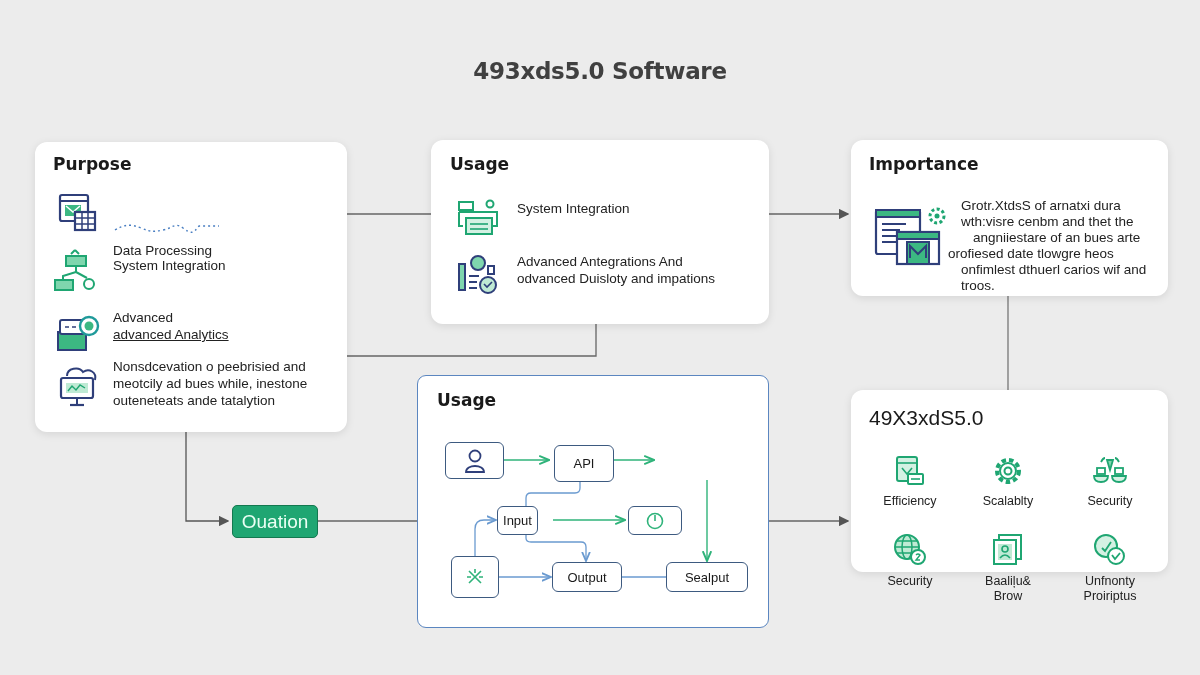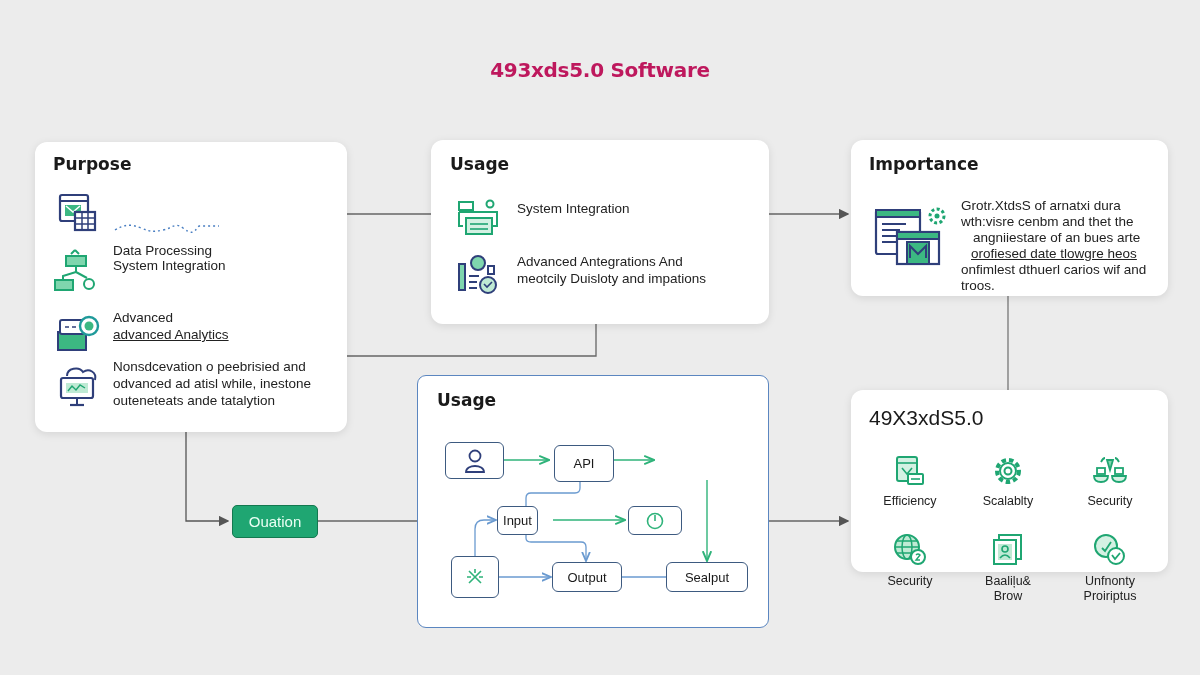--- a/index.html
+++ b/index.html
@@ -1,24 +1,24 @@
 <!DOCTYPE html>
 <html><head>
 <meta charset="utf-8">
 <style>
   * { box-sizing: border-box; margin: 0; padding: 0; }
   body { width: 1200px; height: 675px; background: #ececec; font-family: "Liberation Sans", "DejaVu Sans", sans-serif; color: #1c1c1c; position: relative; overflow: hidden; }
-  .title { position: absolute; top: 58px; left: 0; width: 1200px; text-align: center; font-family: "DejaVu Sans", sans-serif; font-weight: bold; font-size: 20px; letter-spacing: -0.3px; color: #be185d; }
+  .title { position: absolute; top: 58px; left: 0; width: 1200px; text-align: center; font-family: "DejaVu Sans", sans-serif; font-weight: bold; font-size: 23px; letter-spacing: -0.3px; color: #404040; }
   .card { position: absolute; background: #fff; border-radius: 12px; box-shadow: 0 2px 8px rgba(0,0,0,0.10); }
   .card h2 { font-family: "DejaVu Sans", sans-serif; font-weight: bold; font-size: 17px; color: #1a1a1a; position: absolute; }
   .t { position: absolute; font-size: 13.5px; color: #222; line-height: 17px; }
   svg.conn { position: absolute; left: 0; top: 0; width: 1200px; height: 675px; pointer-events: none; }
   .ico { position: absolute; }
   .node { position: absolute; background: #fff; border: 1.5px solid #3d5a80; border-radius: 6px; display: flex; align-items: center; justify-content: center; text-align: center; font-size: 13px; color: #1a1a1a; line-height: 15px; }
-  .btn-q { position: absolute; left: 232px; top: 505px; width: 86px; height: 33px; background: #1fa672; border: 1.5px solid #13784f; border-radius: 5px; color: #eafff4; font-size: 15px; display: flex; align-items: center; justify-content: center; }
+  .btn-q { position: absolute; left: 232px; top: 505px; width: 86px; height: 33px; background: #1fa672; border: 1.5px solid #13784f; border-radius: 5px; color: #eafff4; font-size: 19px; display: flex; align-items: center; justify-content: center; }
   .feat { position: absolute; width: 100px; text-align: center; font-size: 12.5px; color: #222; line-height: 15px; }
   .feat svg { display: block; margin: 0 auto 6px auto; }
 </style>
 </head>
 <body>
 
 <svg class="conn" viewBox="0 0 1200 675">
   <defs>
     <marker id="ah" markerWidth="8" markerHeight="8" refX="7" refY="4" orient="auto">
         <path d="M0,0 L8,4 L0,8 z" fill="#555"></path>
@@ -71,21 +71,21 @@
   <span class="t" style="left:78px;top:184px;text-decoration:underline;">advanced Analytics</span>
   <svg class="ico" style="left:22px;top:222px" width="46" height="46" viewBox="0 0 46 46">
     <path d="M10 12 C10 4,22 2,26 8 C32 4,40 8,38 16" stroke="#2f3f7a" stroke-width="2" fill="none"></path>
     <rect x="4" y="14" width="32" height="20" rx="2" fill="#fff" stroke="#2f3f7a" stroke-width="2.2"></rect>
     <rect x="9" y="19" width="22" height="10" fill="#bfead4"></rect>
     <path d="M11 27 L15 22 L19 26 L23 21 L28 24" stroke="#1fa672" stroke-width="1.4" fill="none"></path>
     <line x1="20" y1="34" x2="20" y2="40" stroke="#2f3f7a" stroke-width="2"></line>
       <line x1="13" y1="41" x2="27" y2="41" stroke="#2f3f7a" stroke-width="2.2"></line>
   </svg>
   <span class="t" style="left:78px;top:216px;">Nonsdcevation o peebrisied and</span>
-  <span class="t" style="left:78px;top:233px;">odvanced ad atisl while, inestone</span>
+  <span class="t" style="left:78px;top:233px;">meotcily ad bues while, inestone</span>
   <span class="t" style="left:78px;top:250px;">outeneteats ande tatalytion</span>
 </div>
 
 <div class="card" style="left:431px;top:140px;width:338px;height:184px;">
   <h2 style="left:19px;top:14px;">Usage</h2>
   <svg class="ico" style="left:25px;top:58px" width="48" height="40" viewBox="0 0 48 40">
     <rect x="3" y="4" width="14" height="8" fill="none" stroke="#1fa672" stroke-width="2"></rect>
     <circle cx="34" cy="6" r="3.5" fill="none" stroke="#1fa672" stroke-width="2"></circle>
     <path d="M3 14 h38 v14 h-4 M3 14 v14 h4" stroke="#1fa672" stroke-width="2" fill="none"></path>
     <rect x="10" y="20" width="26" height="16" fill="#d4f1e3" stroke="#1fa672" stroke-width="2"></rect>
@@ -95,40 +95,40 @@
   <span class="t" style="left:86px;top:60px;">System Integration</span>
   <svg class="ico" style="left:25px;top:112px" width="46" height="44" viewBox="0 0 46 44">
     <rect x="3" y="12" width="6" height="26" fill="#7fd6ae" stroke="#2f3f7a" stroke-width="2"></rect>
     <circle cx="22" cy="11" r="7" fill="#7fd6ae" stroke="#2f3f7a" stroke-width="2"></circle>
     <rect x="32" y="14" width="6" height="8" fill="none" stroke="#2f3f7a" stroke-width="2"></rect>
     <path d="M13 24 h10 M13 30 h8 M13 36 h8" stroke="#2f3f7a" stroke-width="2"></path>
     <circle cx="32" cy="33" r="8" fill="#bfead4" stroke="#2f3f7a" stroke-width="2"></circle>
     <path d="M28 32 L31 35 L36 30" stroke="#2f3f7a" stroke-width="1.6" fill="none"></path>
   </svg>
   <span class="t" style="left:86px;top:113px;">Advanced Antegrations And</span>
-  <span class="t" style="left:86px;top:130px;">meotcily Duisloty and impations</span>
+  <span class="t" style="left:86px;top:130px;">odvanced Duisloty and impations</span>
 </div>
 
 <div class="card" style="left:851px;top:140px;width:317px;height:156px;">
   <h2 style="left:18px;top:14px;">Importance</h2>
   <svg class="ico" style="left:22px;top:62px" width="78" height="70" viewBox="0 0 78 70">
     <rect x="3" y="8" width="44" height="44" rx="2" fill="#fff" stroke="#2f3f7a" stroke-width="2.2"></rect>
     <rect x="3" y="8" width="44" height="7" fill="#3cb882" stroke="#2f3f7a" stroke-width="2"></rect>
     <path d="M9 22 h24 M9 28 h18 M9 34 h22 M9 40 h14" stroke="#2f3f7a" stroke-width="2"></path>
     <rect x="24" y="30" width="42" height="32" fill="#fff" stroke="#2f3f7a" stroke-width="2.2"></rect>
     <rect x="24" y="30" width="42" height="7" fill="#3cb882" stroke="#2f3f7a" stroke-width="2"></rect>
     <rect x="34" y="40" width="22" height="22" fill="#3cb882" stroke="#2f3f7a" stroke-width="2"></rect>
     <path d="M37 56 L37 44 L45 52 L53 44 L53 56" stroke="#2f3f7a" stroke-width="2" fill="none"></path>
     <circle cx="64" cy="14" r="7" fill="none" stroke="#1fa672" stroke-width="3" stroke-dasharray="3 2.4"></circle>
     <circle cx="64" cy="14" r="2.5" fill="#1fa672"></circle>
   </svg>
   <span class="t" style="left:110px;top:57px;">Grotr.XtdsS of arnatxi dura</span>
   <span class="t" style="left:110px;top:73px;">wth:visre cenbm and thet the</span>
   <span class="t" style="left:110px;top:89px;margin-left:12px;">angniiestare of an bues arte</span>
-  <span class="t" style="left:120px;top:105px;text-decoration:underline;">orofiesed date tlowgre heos</span>
+  <span class="t" style="left:97px;top:105px;">orofiesed date tlowgre heos</span>
   <span class="t" style="left:110px;top:121px;">onfimlest dthuerl carios wif and</span>
   <span class="t" style="left:110px;top:137px;">troos.</span>
 </div>
 
 <div class="btn-q">Ouation</div>
 
 <div class="card" style="left:417px;top:375px;width:352px;height:253px;border:1.5px solid #5b86c0;border-radius:9px;box-shadow:none;">
   <h2 style="left:19px;top:14px;">Usage</h2>
   <svg style="position:absolute;left:0;top:0" width="352" height="253">
     <defs>

